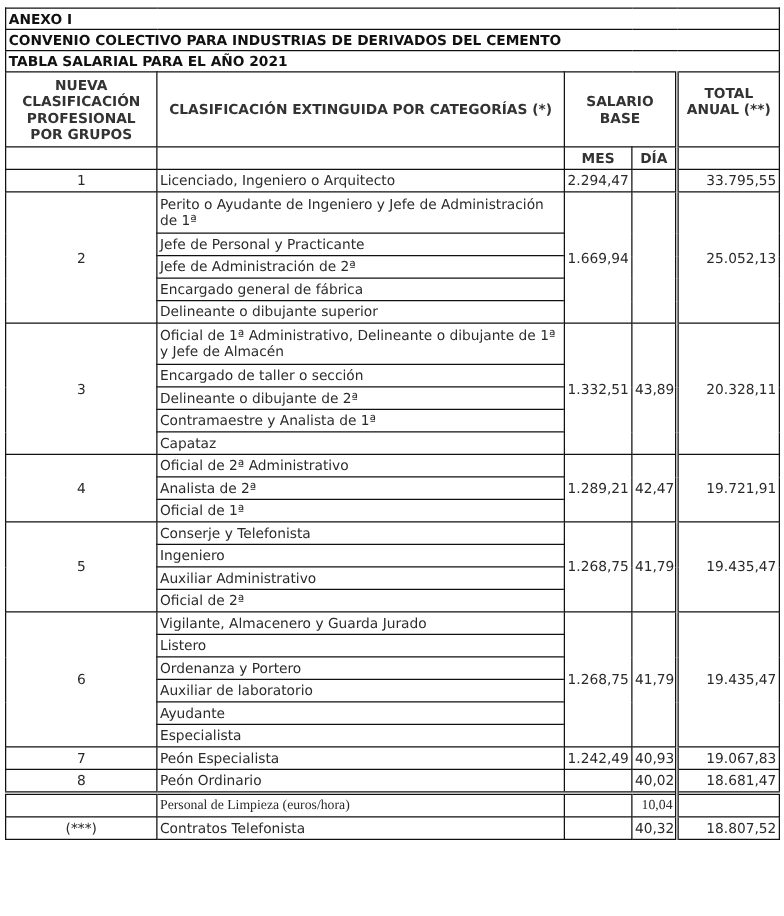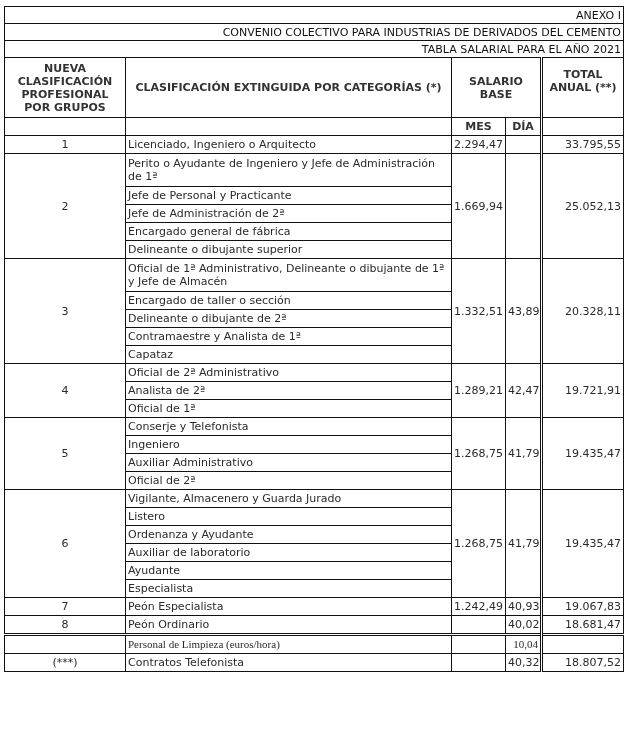--- a/index.html
+++ b/index.html
@@ -1,20 +1,20 @@
 <!DOCTYPE html>
 <html><head>
 <meta charset="utf-8">
 <style>
   html,body{margin:0;padding:0;background:#fff;}
   body{width:627px;height:733px;position:relative;overflow:hidden;
        font-family:"DejaVu Sans","Liberation Sans",sans-serif;color:#2a2a2a;font-size:11px;}
   table{position:absolute;left:4px;top:6px;width:619px;border-collapse:collapse;table-layout:fixed;}
   td{border:1.5px solid #111;padding:0 2px;line-height:13px;vertical-align:middle;}
-  .title td{font-weight:normal;text-align:right;height:16px;color:#111;font-size:11px;}
+  .title td{font-weight:bold;text-align:left;height:16px;color:#111;font-size:11px;}
   .hdr td{text-align:center;color:#333;font-weight:bold;}
   .c{text-align:center;}
   .r{text-align:right;}
   .cat{height:17px;}
   .dbl{border-left:3px double #111;}
   .gap td{border-top:3px double #111;font-family:Liberation Serif, serif;}
 </style>
 </head>
 <body>
 
@@ -127,21 +127,21 @@
         <td class="c" rowspan="6">6</td>
         <td class="cat">Vigilante, Almacenero y Guarda Jurado</td>
         <td class="r" rowspan="6">1.268,75</td>
         <td class="r" rowspan="6">41,79</td>
         <td class="r dbl" rowspan="6">19.435,47</td>
       </tr>
       <tr>
         <td class="cat">Listero</td>
       </tr>
       <tr>
-        <td class="cat">Ordenanza y Ayudante</td>
+        <td class="cat">Ordenanza y Portero</td>
       </tr>
       <tr>
         <td class="cat">Auxiliar de laboratorio</td>
       </tr>
       <tr>
         <td class="cat">Ayudante</td>
       </tr>
       <tr>
         <td class="cat">Especialista</td>
       </tr>

